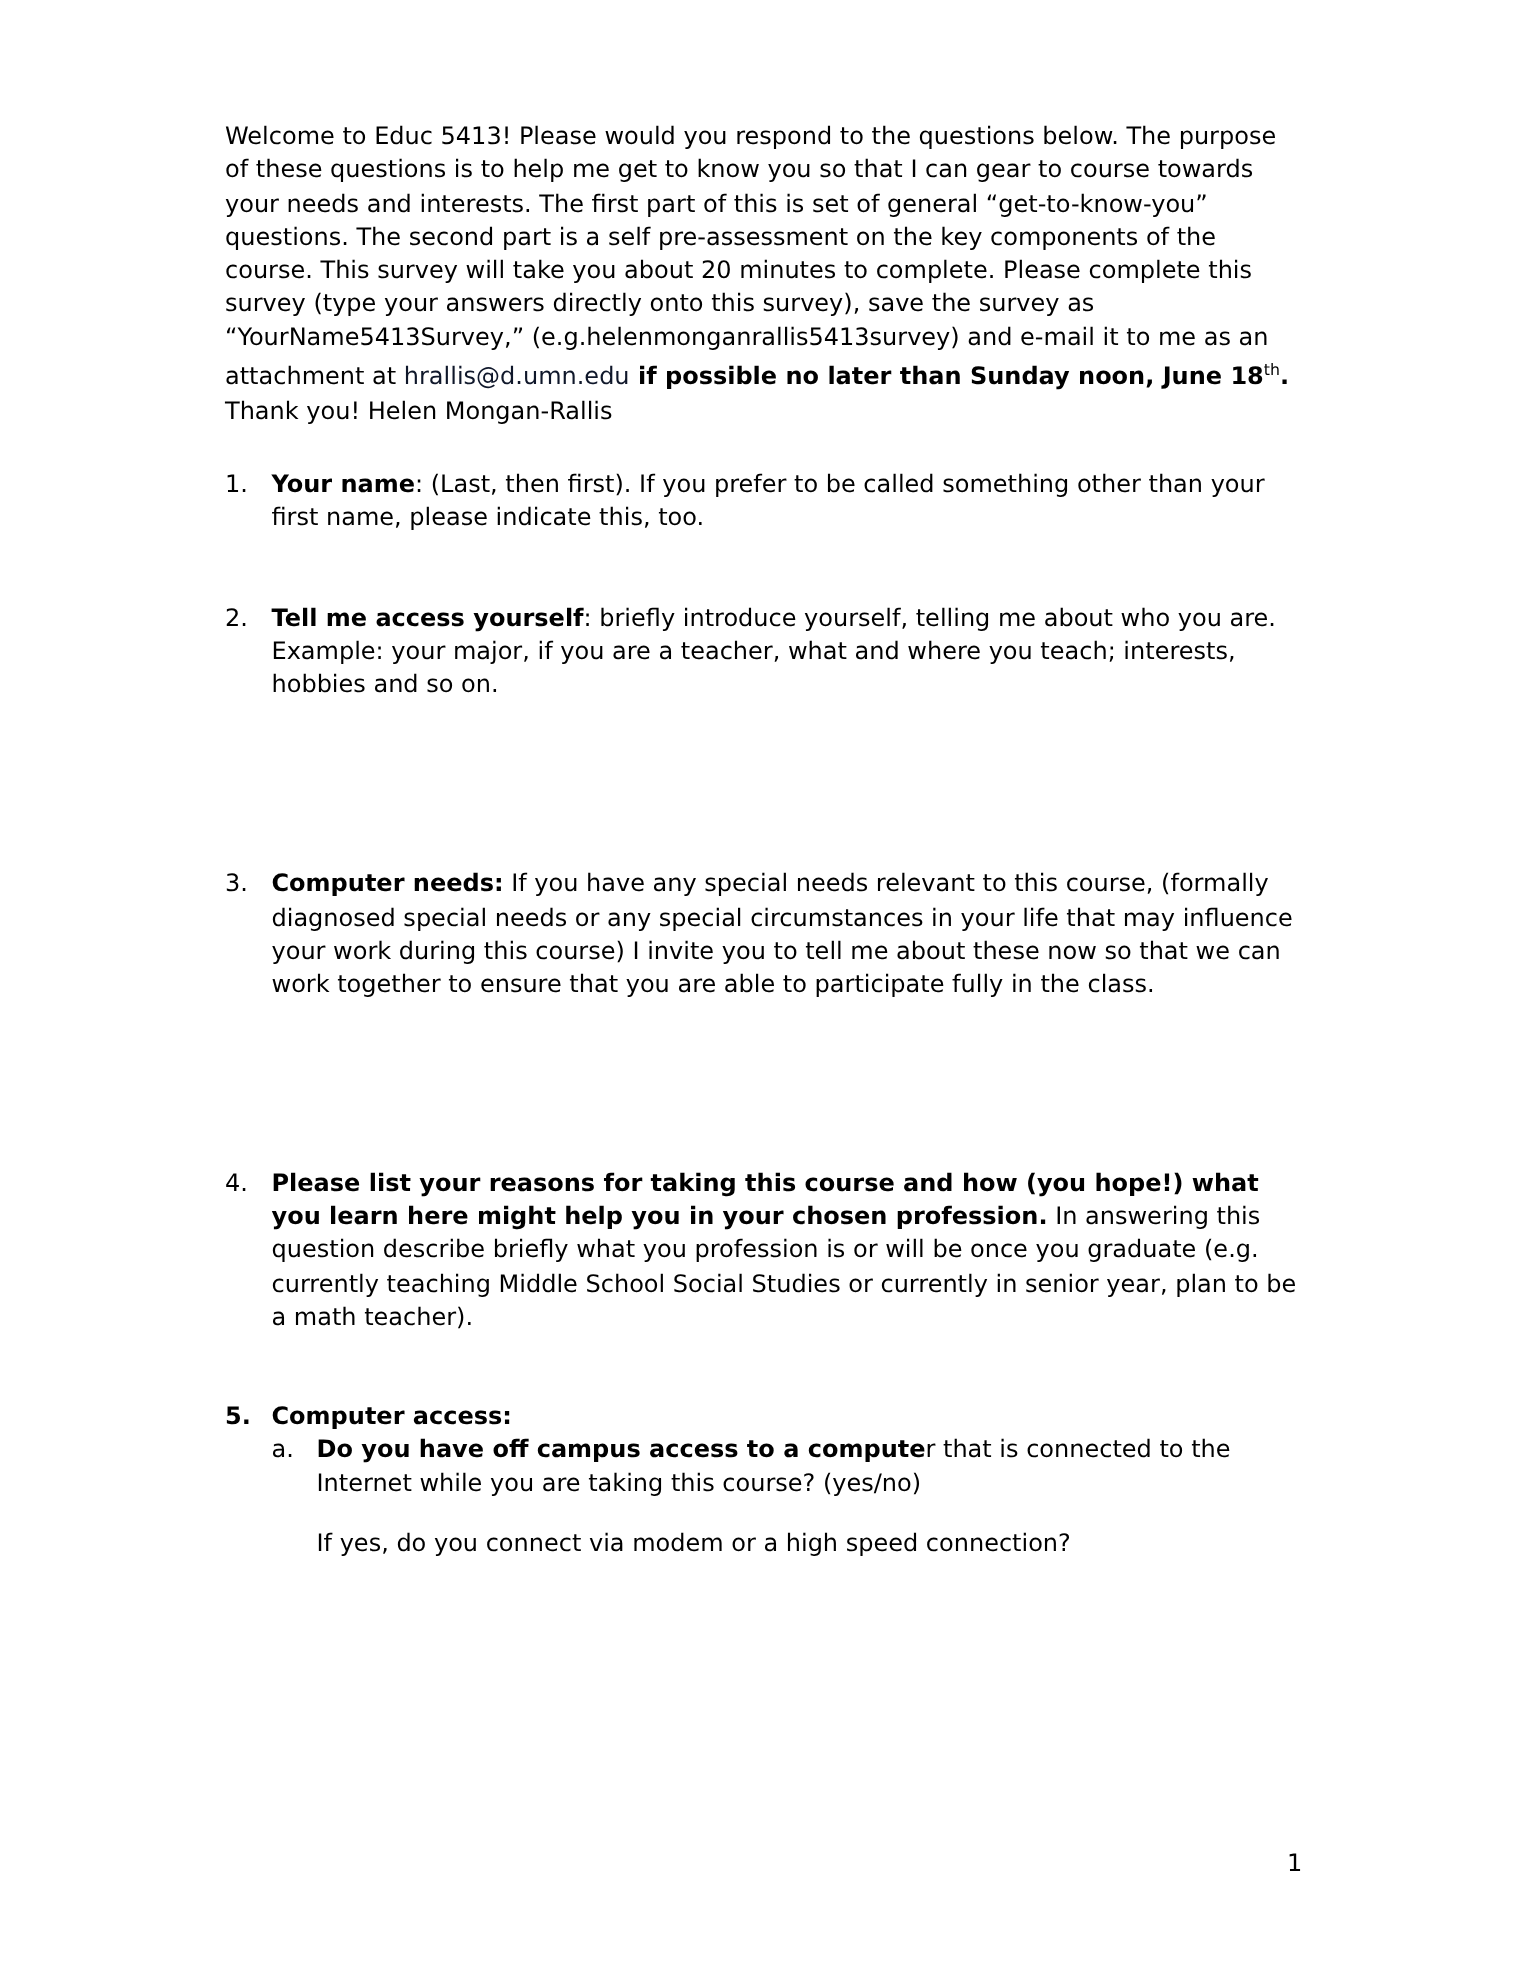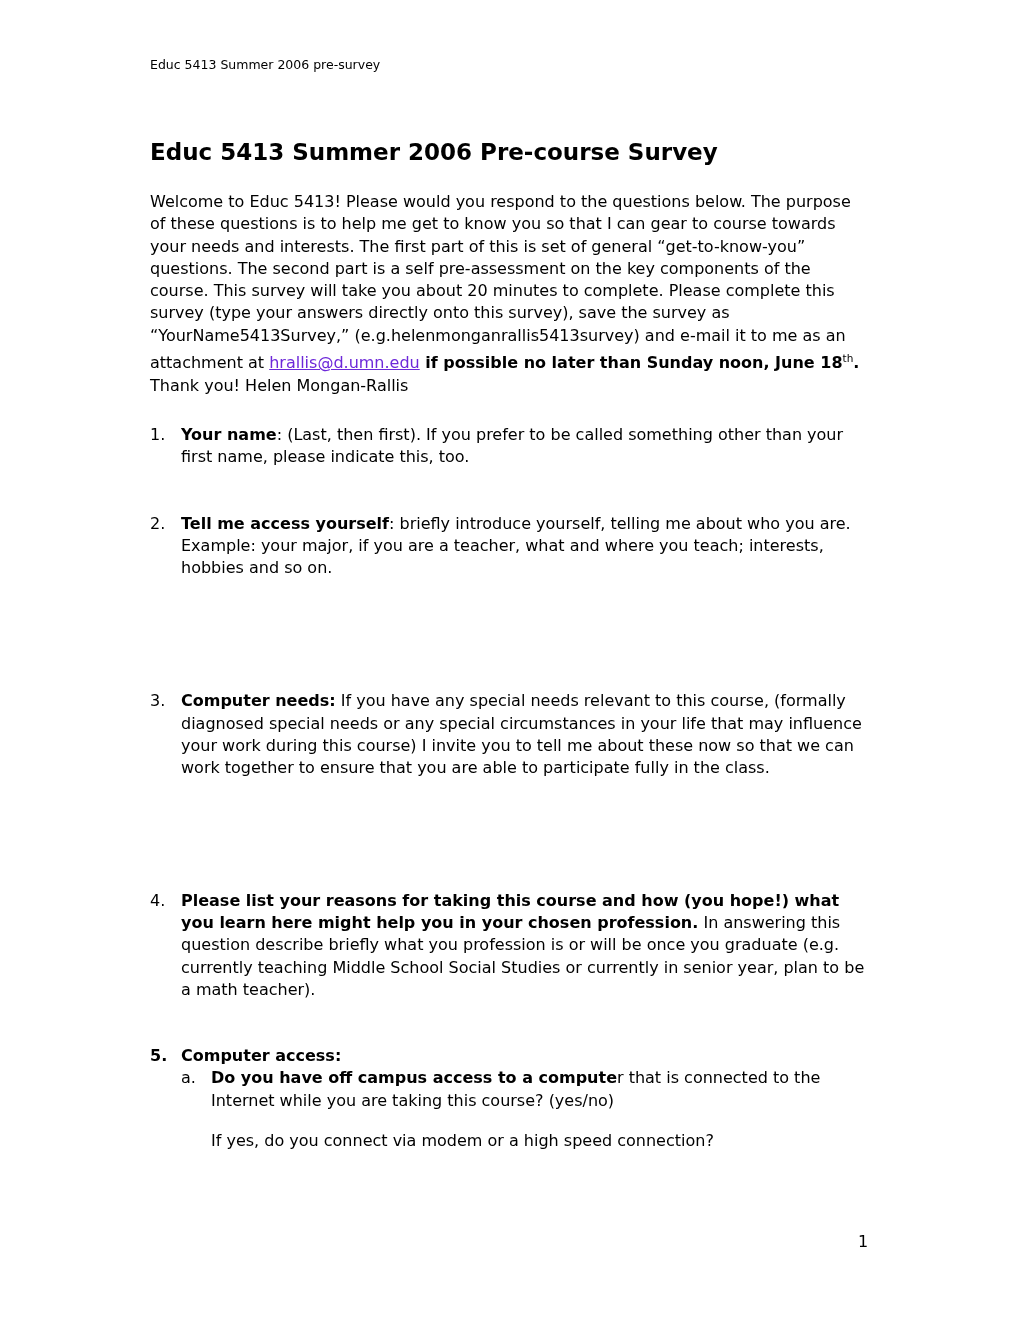--- a/index.html
+++ b/index.html
@@ -27,22 +27,21 @@
     font-weight: bold;
     margin-top: 64px;
     line-height: 30px;
   }
   .intro {
     margin-top: 24px;
     font-size: 16px;
     line-height: 22.3px;
   }
   .link {
-    color: #6d28d9;
-    text-decoration: underline;
+    color: #0f172a;
     cursor: pointer;
   }
   .b { font-weight: bold; }
   sup.b {
     font-size: 10.5px;
     font-weight: normal;
   }
   .q-list {
     margin-top: 27px;
     font-size: 16px;
@@ -75,23 +74,21 @@
     left: 858px;
     top: 1232px;
     font-size: 16px;
   }
 </style>
 </head>
 <body>
 
 <div class="page">
 
-  <div class="doc-header">Educ 5413 Summer 2006 pre-survey</div>
 
-  <div class="doc-title">Educ 5413 Summer 2006 Pre-course Survey</div>
 
   <div class="intro">
     <span>Welcome to Educ 5413! Please would you respond to the questions below. The purpose of these questions is to help me get to know you so that I can gear to course towards your needs and interests. The first part of this is set of general “get-to-know-you” questions. The second part is a self pre-assessment on the key components of the course. This survey will take you about 20 minutes to complete. Please complete this survey (type your answers directly onto this survey), save the survey as “YourName5413Survey,” (e.g.helenmonganrallis5413survey) and e-mail it to me as an attachment at </span><a class="link">hrallis@d.umn.edu</a><span class="b"> if possible no later than Sunday noon, June 18</span><sup class="b">th</sup><span class="b">.</span><span> Thank you! Helen Mongan-Rallis</span>
   </div>
 
   <div class="q-list">
 
     <div class="q-item mb-sm">
       <span class="q-num">1.</span>
       <div class="q-body">

